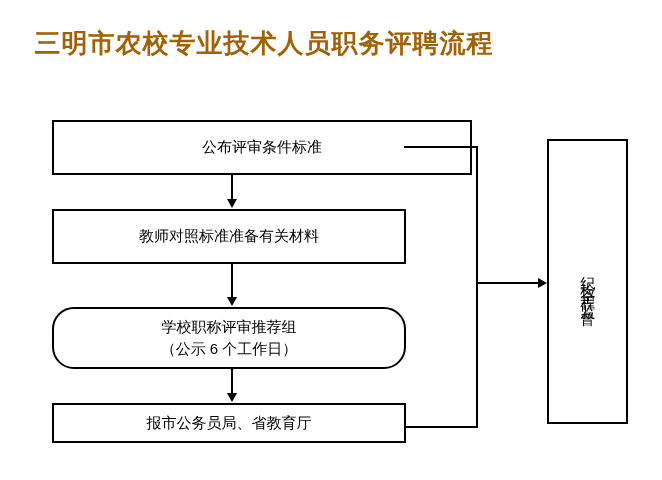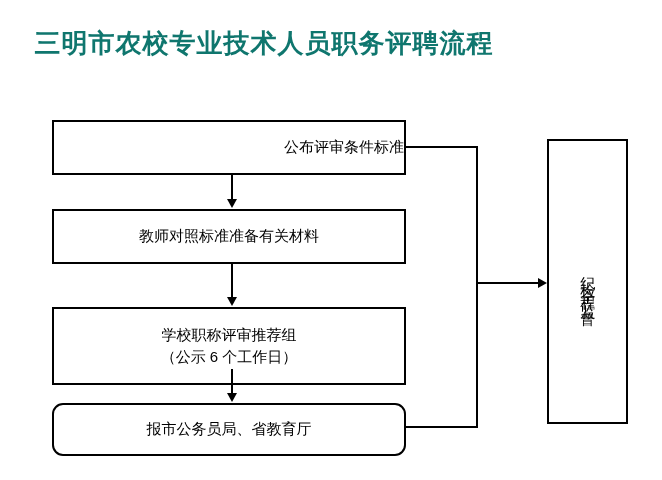--- a/index.html
+++ b/index.html
@@ -18,21 +18,21 @@
   #page-title {
     position: absolute;
     left: 0;
     top: 26px;
     width: 528px;
     text-align: center;
     font-family: "Liberation Serif", "DejaVu Serif", serif;
     font-weight: bold;
     font-size: 26px;
     letter-spacing: 1px;
-    color: #0f766e;
+    color: #a16207;
     white-space: nowrap;
   }
   .node {
     position: absolute;
     box-sizing: border-box;
     border: 2px solid #000000;
     background: #ffffff;
     display: flex;
     flex-direction: column;
     align-items: center;
@@ -76,43 +76,43 @@
     border-left: 9px solid #000000;
   }
 </style>
 </head>
 <body>
 
 <div id="canvas">
 
   <div id="page-title">三明市农校专业技术人员职务评聘流程</div>
 
-  <div class="node" id="node-publish" style="left:52px; top:120px; width:354px; height:55px;align-items:flex-end;">
+  <div class="node" id="node-publish" style="left:52px; top:120px; width:420px; height:55px;">
     <span>公布评审条件标准</span>
   </div>
 
   <div class="conn v-line" style="left:231px; top:175px; width:2px; height:26px;"></div>
   <div class="arrow-down" style="left:227px; top:199px;"></div>
 
   <div class="node" id="node-prepare" style="left:52px; top:209px; width:354px; height:55px;text-align:center;">
     <span>教师对照标准准备有关材料</span>
   </div>
 
   <div class="conn v-line" style="left:231px; top:264px; width:2px; height:35px;"></div>
   <div class="arrow-down" style="left:227px; top:297px;"></div>
 
-  <div class="node" id="node-review" style="left:52px; top:307px; width:354px; height:78px;">
+  <div class="node" id="node-review" style="left:52px; top:307px; width:354px; height:62px;border-radius:22px;">
     <span>学校职称评审推荐组</span>
     <span class="line2">（公示 6 个工作日）</span>
   </div>
 
   <div class="conn v-line" style="left:231px; top:369px; width:2px; height:26px;"></div>
   <div class="arrow-down" style="left:227px; top:393px;"></div>
 
-  <div class="node" id="node-submit" style="left:52px; top:403px; width:354px; height:53px;border-radius:11px;">
+  <div class="node" id="node-submit" style="left:52px; top:403px; width:354px; height:40px;">
     <span>报市公务员局、省教育厅</span>
   </div>
 
   <div class="conn h-line" style="left:404px; top:146px; width:74px; height:2px;"></div>
   <div class="conn h-line" style="left:404px; top:426px; width:74px; height:2px;"></div>
   <div class="conn v-line" style="left:476px; top:146px; width:2px; height:282px;"></div>
 
   <div class="conn h-line" style="left:476px; top:282px; width:64px; height:2px;"></div>
   <div class="arrow-right" style="left:538px; top:278px;"></div>
 

